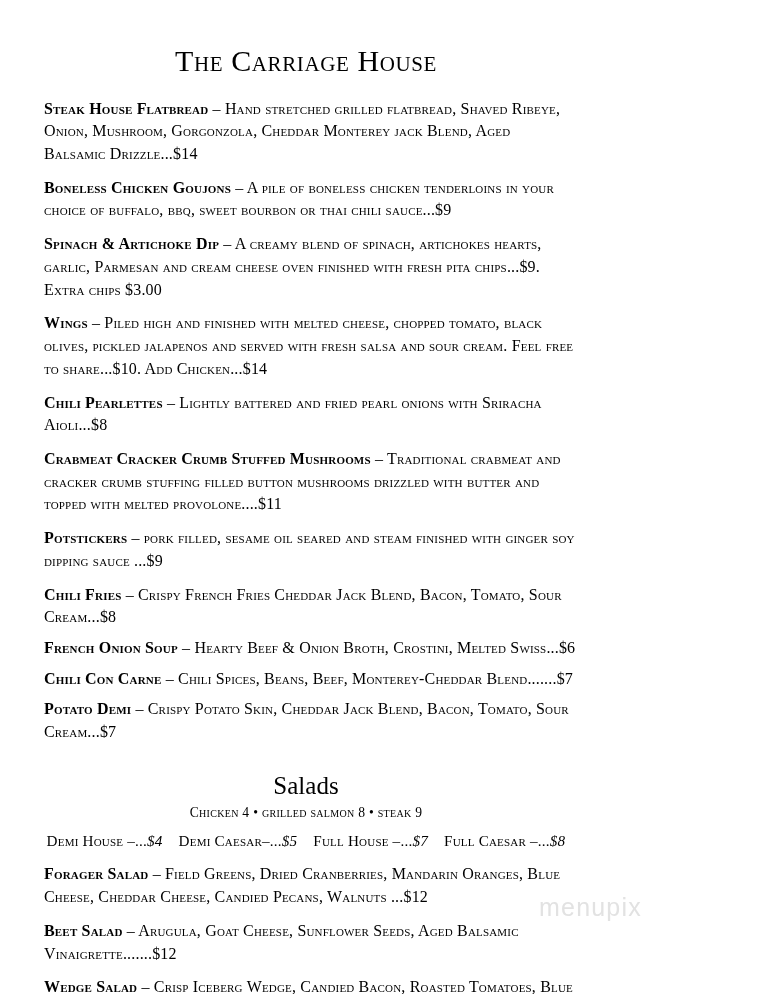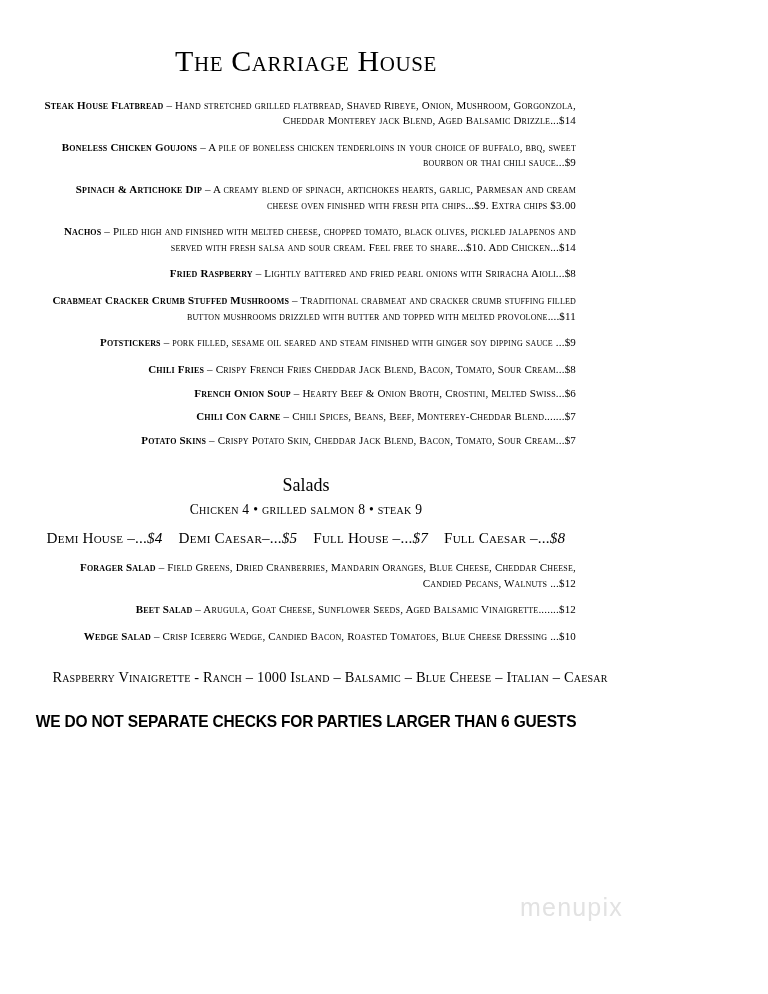--- a/index.html
+++ b/index.html
@@ -43,43 +43,43 @@
     white-space: nowrap;
   }
 
   
   .items {
     margin-top: 20px;
     padding: 0 36px 0 44px;
   }
   .item {
     font-variant: small-caps;
-    font-size: 11px;
+    font-size: 16px;
     line-height: 1.42;
     letter-spacing: 0.18px;
     margin-bottom: 11px;
-    text-align: right;
+    text-align: left;
   }
   .item:last-child { margin-bottom: 0; }
   .item .nm {
     font-weight: bold;
   }
   
   .item.lc .ds {
     font-variant: small-caps;
     text-transform: lowercase;
   }
 
   
   .items .tight { margin-bottom: 8px; }
 
   
   .salads-head {
     text-align: center;
-    font-size: 18px;
+    font-size: 25px;
     line-height: 1.1;
     margin-top: 28px;
   }
   .salads-add {
     text-align: center;
     font-variant: small-caps;
     font-size: 13.6px;
     letter-spacing: 0.3px;
     margin-top: 6px;
   }
@@ -121,21 +121,21 @@
     font-weight: bold;
     font-size: 16.5px;
     letter-spacing: -0.2px;
     transform: scaleX(0.94);
     transform-origin: center;
     white-space: nowrap;
   }
 
   .watermark {
     position: absolute;
-    left: 520px;
+    left: 539px;
     top: 893px;
     font-family: "Liberation Sans", "DejaVu Sans", sans-serif;
     font-size: 25px;
     letter-spacing: 1.2px;
     color: #e2e2e2;
     user-select: none;
     white-space: nowrap;
   }
 </style>
 </head>
@@ -144,28 +144,28 @@
 <div class="page">
 
   <div class="header">
     <div class="title-line1">The Carriage House</div>
   </div>
 
   <div class="items">
       <div class="item"><span class="nm">Steak House Flatbread</span><span class="ds"> – Hand stretched grilled flatbread, Shaved Ribeye, Onion, Mushroom, Gorgonzola, Cheddar Monterey jack Blend, Aged Balsamic Drizzle...$14</span></div>
       <div class="item"><span class="nm">Boneless Chicken Goujons</span><span class="ds"> – A pile of boneless chicken tenderloins in your choice of buffalo, bbq, sweet bourbon or thai chili sauce...$9</span></div>
       <div class="item"><span class="nm">Spinach &amp; Artichoke Dip</span><span class="ds"> – A creamy blend of spinach, artichokes hearts, garlic, Parmesan and cream cheese oven finished with fresh pita chips...$9. Extra chips $3.00</span></div>
-      <div class="item"><span class="nm">Nachos</span><span class="ds"> – Piled high and finished with melted cheese, chopped tomato, black olives, pickled jalapenos and served with fresh salsa and sour cream.  Feel free to share...$10. Add Chicken...$14</span></div>
-      <div class="item"><span class="nm">Fried Raspberry</span><span class="ds"> – Lightly battered and fried pearl onions with Sriracha Aioli...$8</span></div>
+      <div class="item"><span class="nm">Wings</span><span class="ds"> – Piled high and finished with melted cheese, chopped tomato, black olives, pickled jalapenos and served with fresh salsa and sour cream.  Feel free to share...$10. Add Chicken...$14</span></div>
+      <div class="item"><span class="nm">Chili Pearlettes</span><span class="ds"> – Lightly battered and fried pearl onions with Sriracha Aioli...$8</span></div>
       <div class="item"><span class="nm">Crabmeat Cracker Crumb Stuffed Mushrooms</span><span class="ds"> – Traditional crabmeat and cracker crumb stuffing filled button mushrooms drizzled with butter and topped with melted provolone....$11</span></div>
       <div class="item lc"><span class="nm">Potstickers</span><span class="ds"> – pork filled, sesame oil seared and steam finished with ginger soy dipping sauce ...$9</span></div>
       <div class="item tight"><span class="nm">Chili Fries</span><span class="ds"> – Crispy French Fries Cheddar Jack Blend, Bacon, Tomato, Sour Cream...$8</span></div>
       <div class="item tight"><span class="nm">French Onion Soup</span><span class="ds"> – Hearty Beef &amp; Onion Broth, Crostini, Melted Swiss...$6</span></div>
       <div class="item tight"><span class="nm">Chili Con Carne</span><span class="ds"> – Chili Spices, Beans, Beef,  Monterey-Cheddar Blend.......$7</span></div>
-      <div class="item tight"><span class="nm">Potato Skins</span><span class="ds"> – Crispy Potato Skin, Cheddar Jack Blend, Bacon, Tomato, Sour Cream...$7</span></div>
+      <div class="item tight"><span class="nm">Potato Demi</span><span class="ds"> – Crispy Potato Skin, Cheddar Jack Blend, Bacon, Tomato, Sour Cream...$7</span></div>
     </div>
 
   <div class="salads-head">Salads</div>
   <div class="salads-add">Chicken 4 •  grilled salmon 8  •  steak  9</div>
   <div class="salads-sizes"><span>Demi House –...</span><span class="pr">$4</span><span class="gap"></span><span>Demi Caesar–...</span><span class="pr">$5</span><span class="gap"></span><span>Full House –...</span><span class="pr">$7</span><span class="gap"></span><span>Full Caesar –...</span><span class="pr">$8</span></div>
 
   <div class="salad-items">
       <div class="item"><span class="nm">Forager Salad</span><span class="ds"> – Field Greens, Dried Cranberries, Mandarin Oranges, Blue Cheese, Cheddar Cheese, Candied Pecans, Walnuts ...$12</span></div>
       <div class="item"><span class="nm">Beet Salad</span><span class="ds"> –  Arugula, Goat Cheese, Sunflower Seeds, Aged Balsamic Vinaigrette.......$12</span></div>
       <div class="item"><span class="nm">Wedge Salad</span><span class="ds"> – Crisp Iceberg Wedge, Candied Bacon, Roasted Tomatoes, Blue Cheese Dressing ...$10</span></div>

